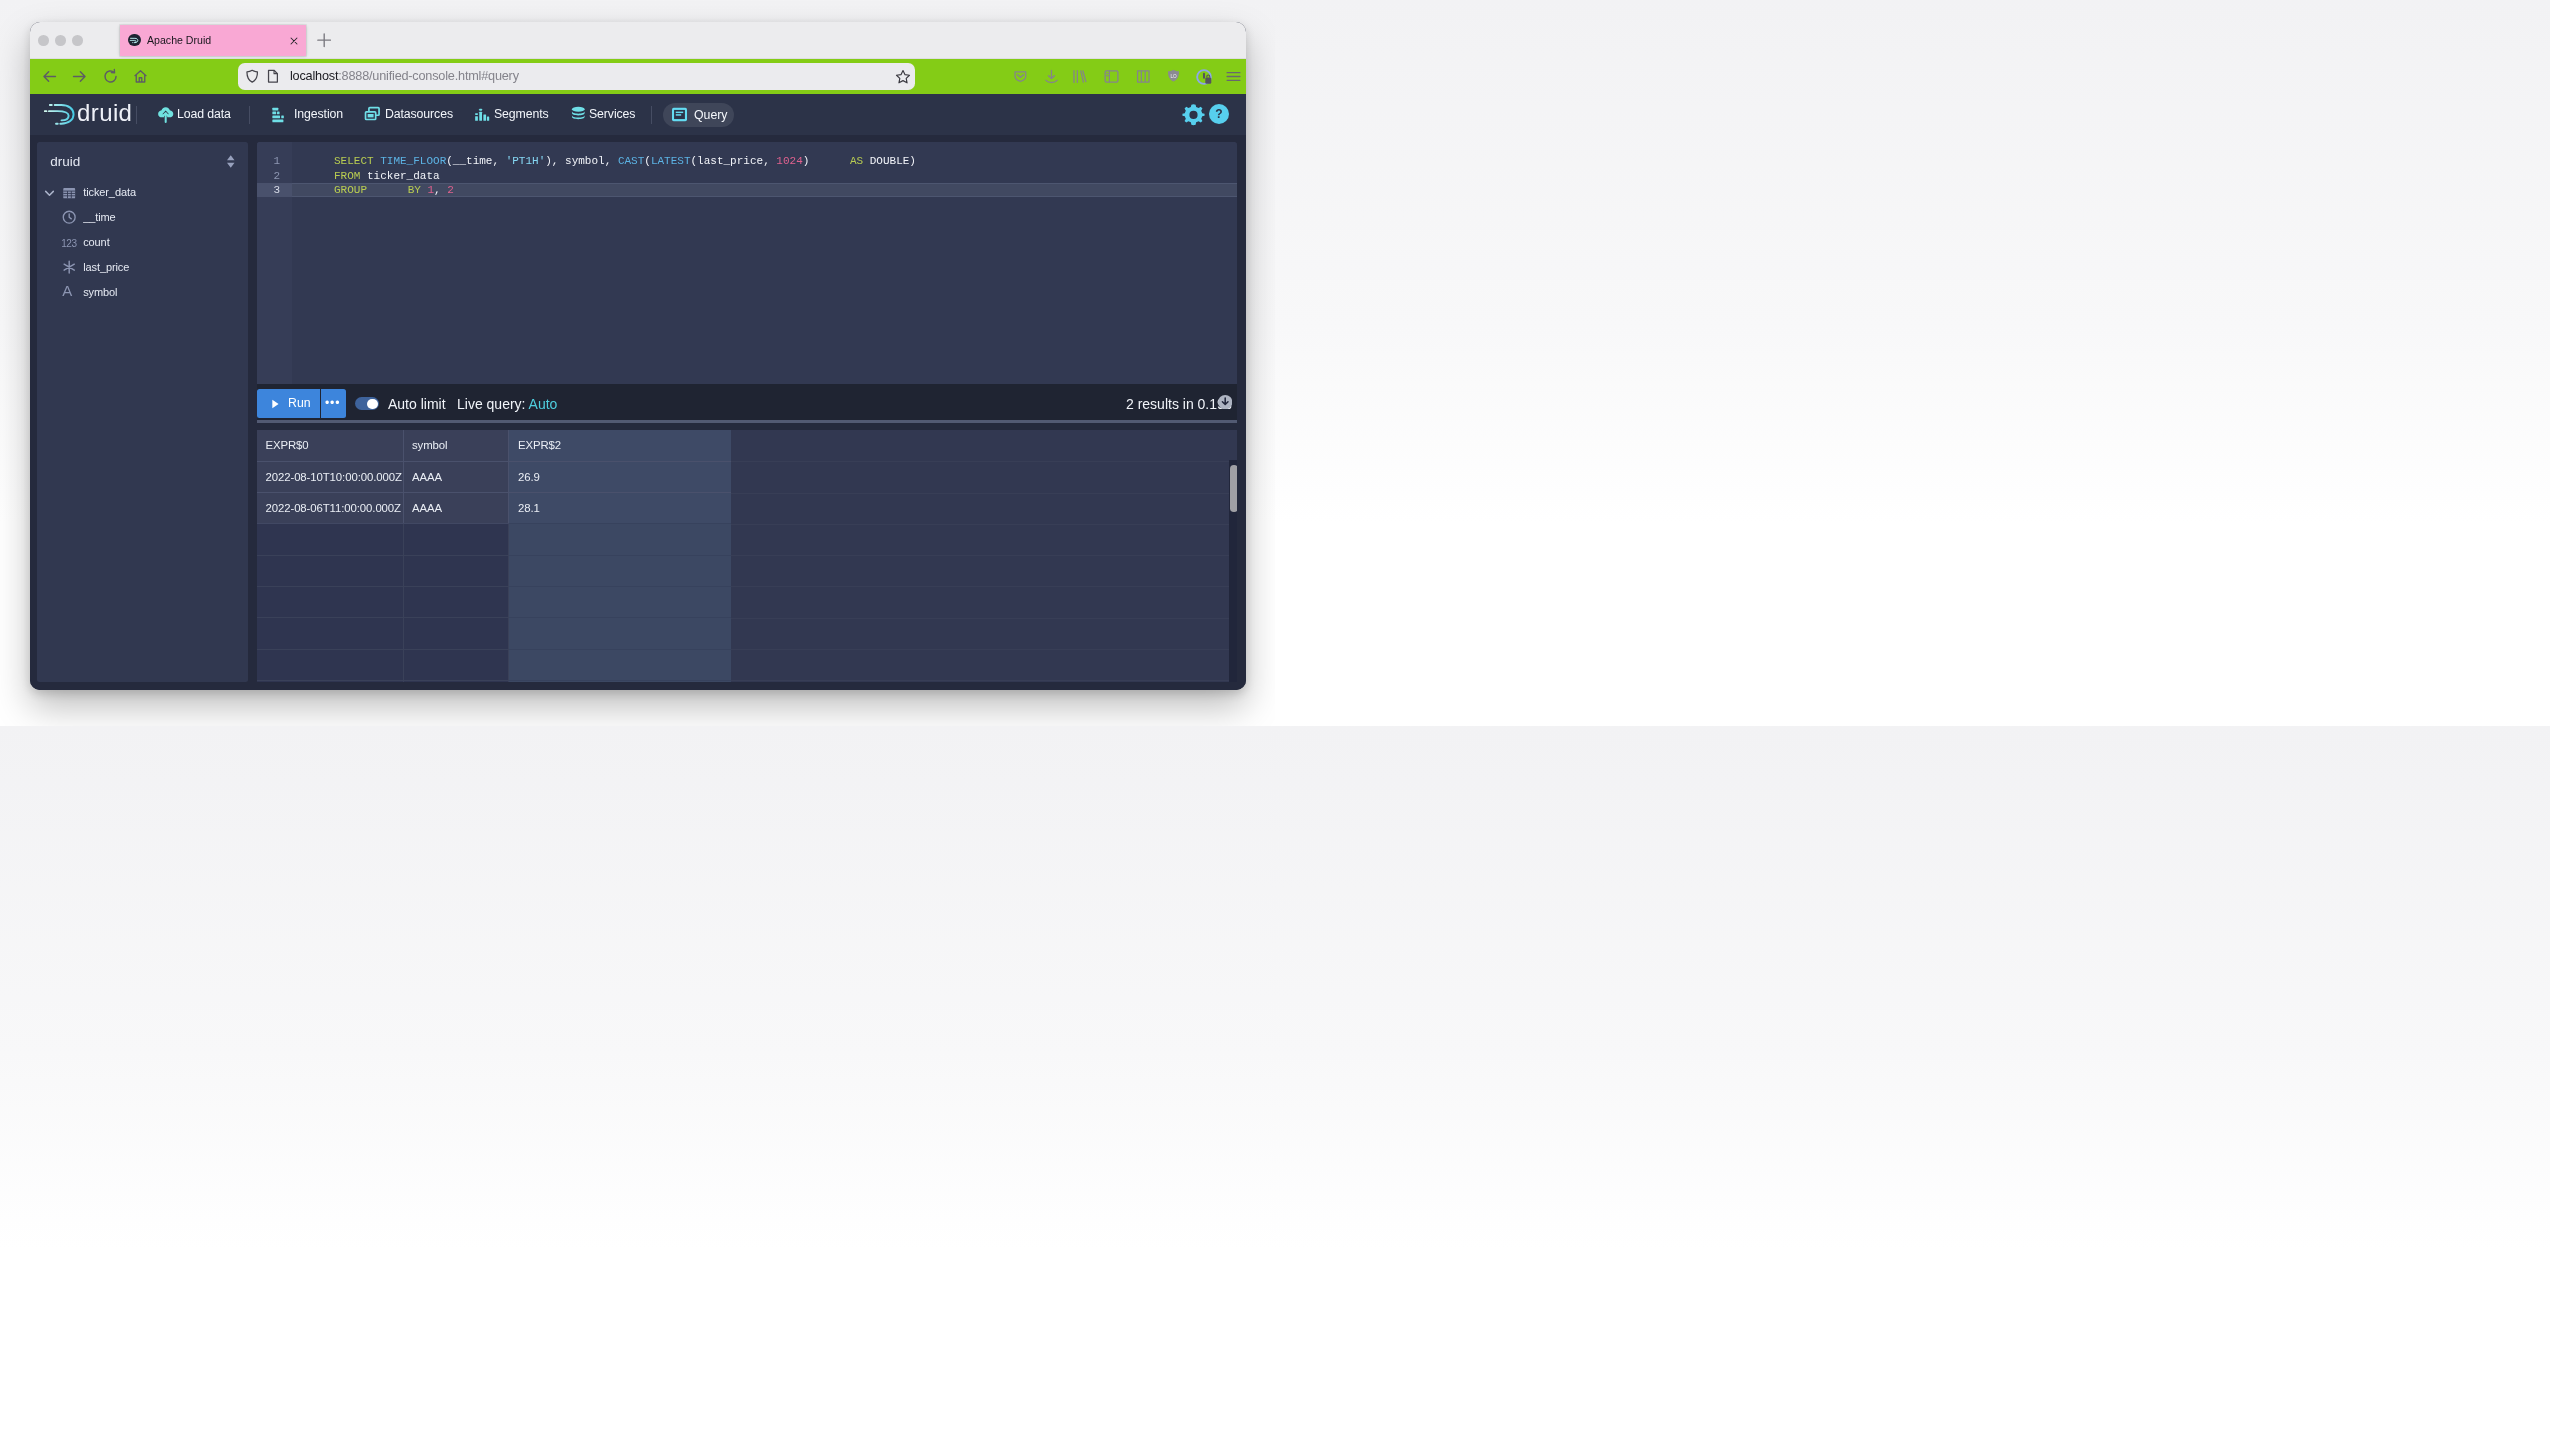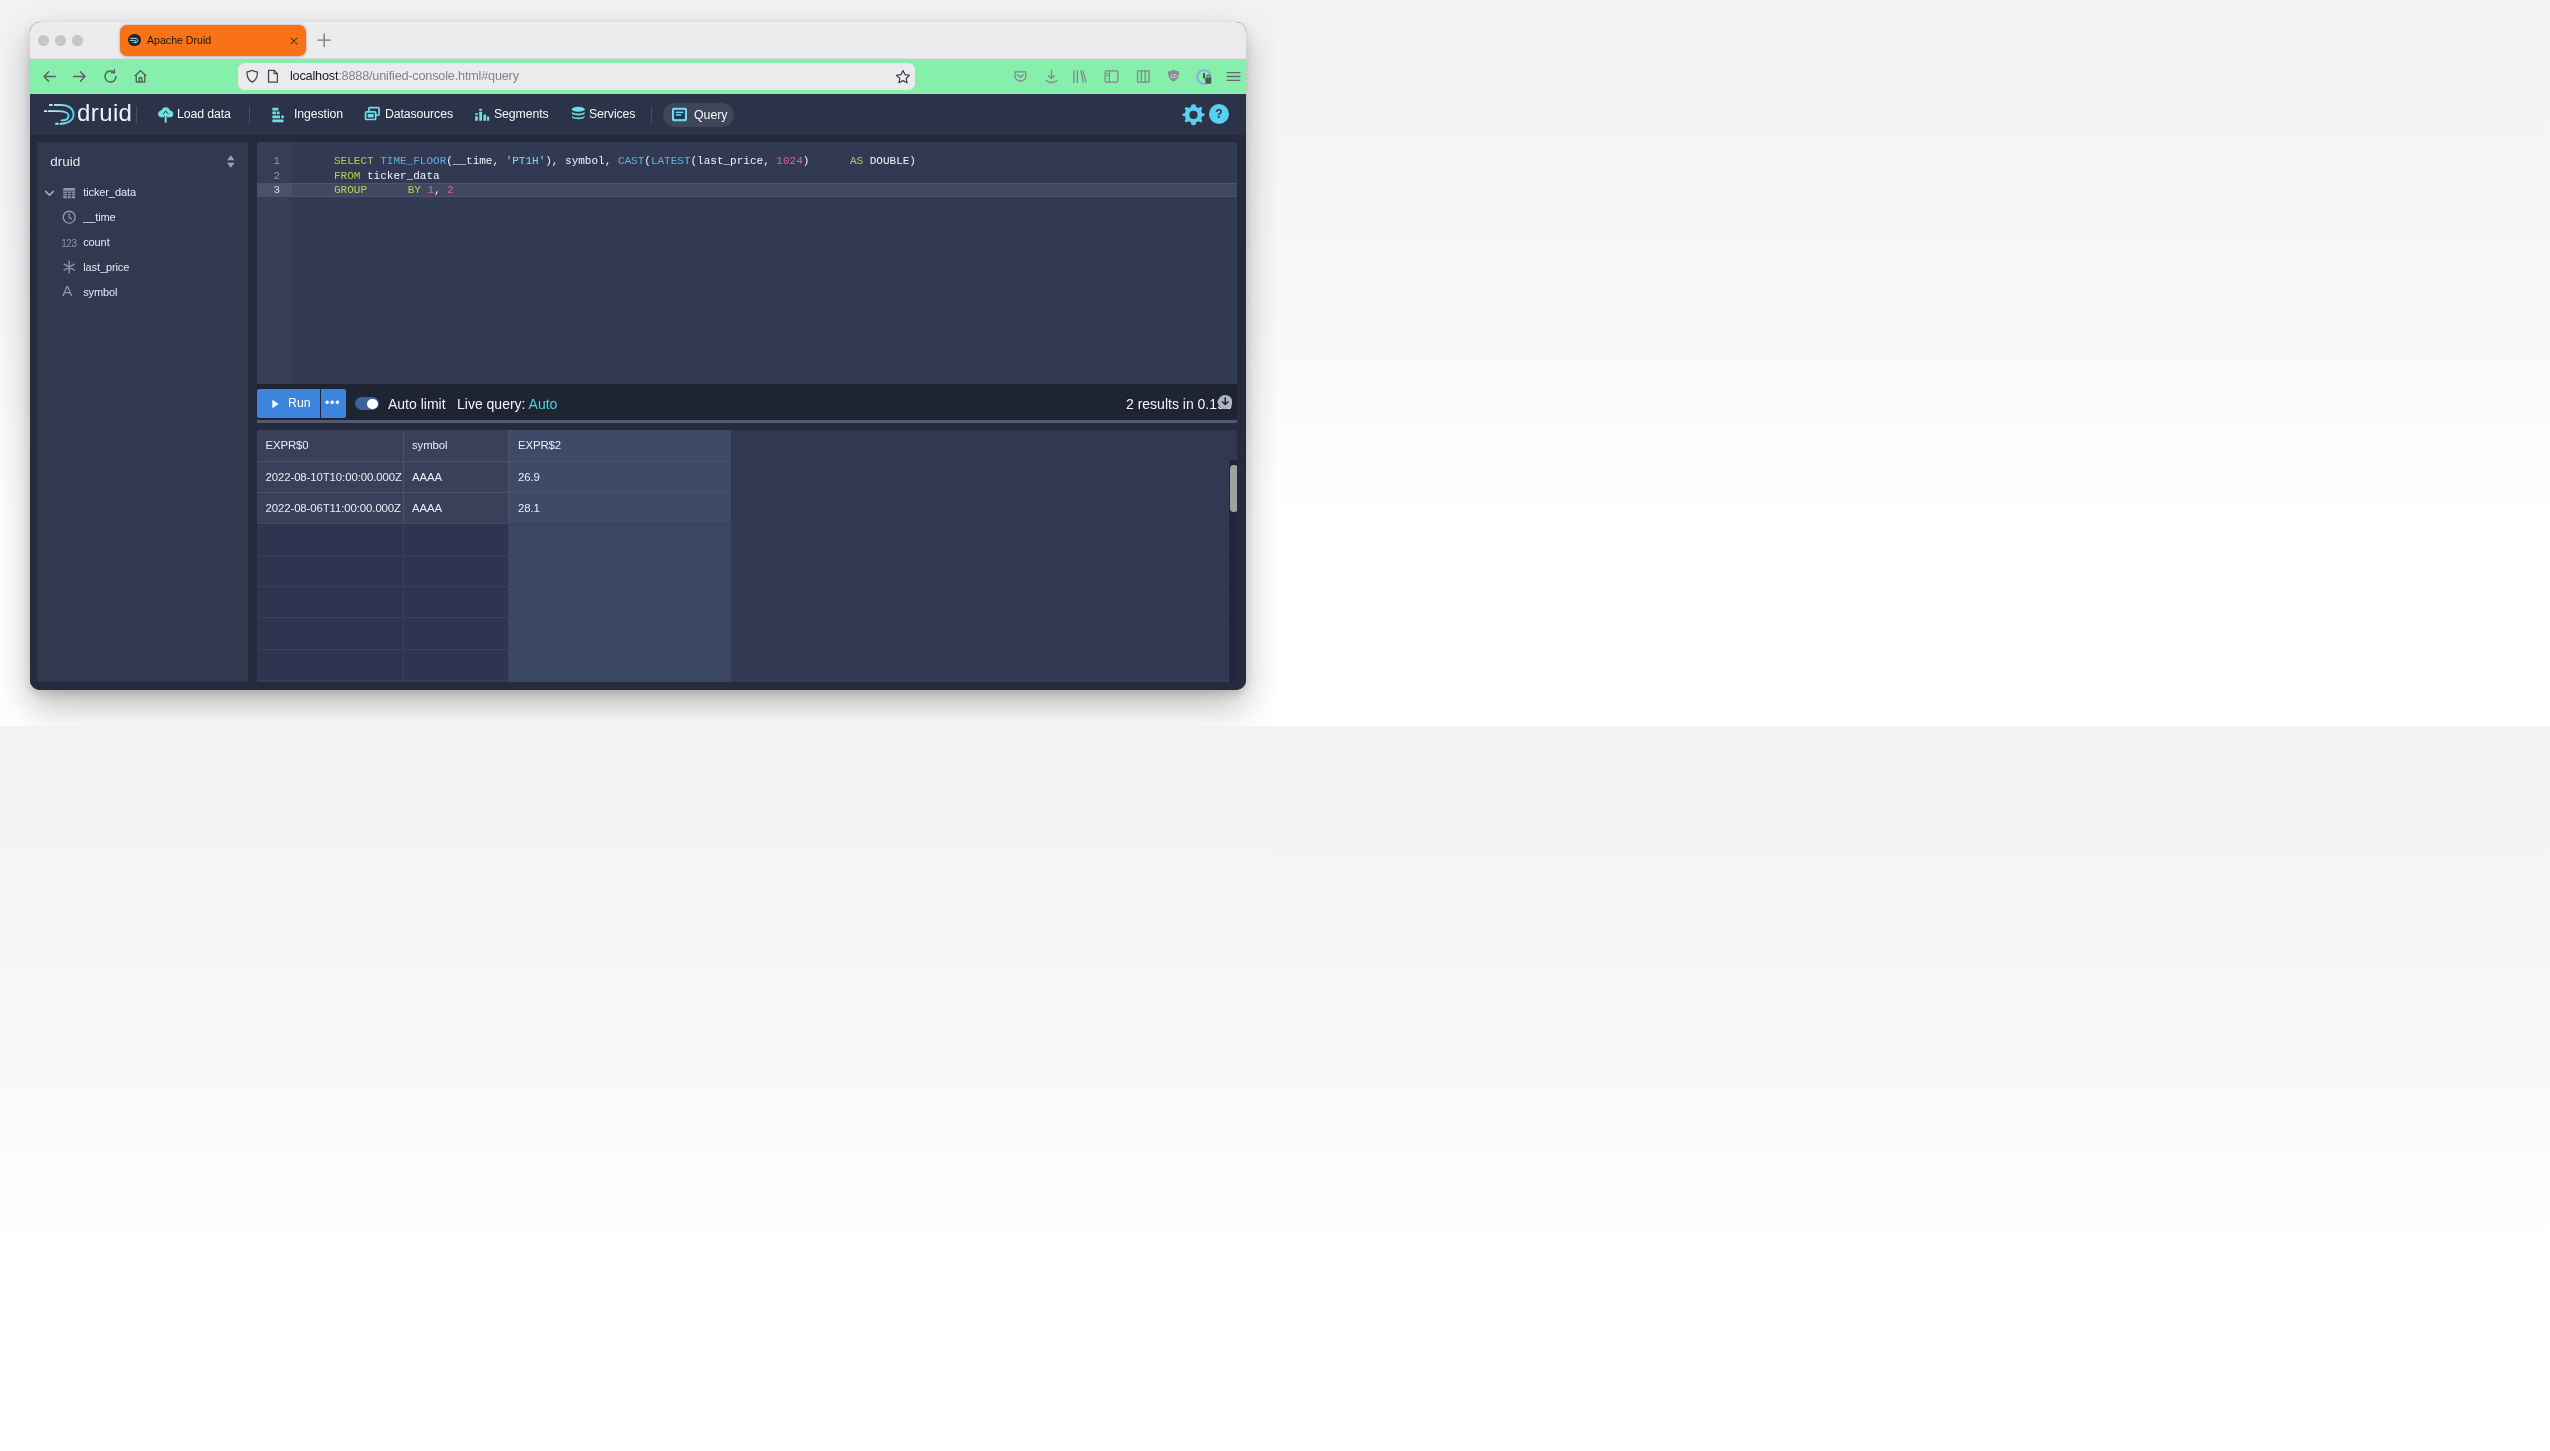--- a/index.html
+++ b/index.html
@@ -4,25 +4,25 @@
 <style>
   * { margin:0; padding:0; box-sizing:border-box; }
   html,body { width:1275px; height:726px; overflow:hidden; font-family:"Liberation Sans", sans-serif; }
   body { background:linear-gradient(180deg,#f2f2f4 0%,#f8f8f9 45%,#ffffff 72%); position:relative; }
   .window { position:absolute; left:30px; top:22px; width:1216px; height:668px; border-radius:10px; overflow:hidden; background:#262b3e; box-shadow:0 17px 36px rgba(0,0,0,.26), 0 3.4px 10px rgba(0,0,0,.14); }
   .abs { position:absolute; }
 
   
   .tabbar { position:absolute; left:0; top:0; width:100%; height:37px; background:#ececee; border-bottom:0.8px solid #dedee1; }
   .light { position:absolute; top:13px; width:10.6px; height:10.6px; border-radius:50%; background:#c6c6c9; }
-  .tab { position:absolute; left:90px; top:3px; width:186px; height:31px; background:#f97316; border-radius:7px; box-shadow:0 0 0 0.8px rgba(0,0,0,.07), 0 0.8px 3.4px rgba(0,0,0,.18); }
+  .tab { position:absolute; left:90px; top:3px; width:186px; height:31px; background:#f9a8d4; border-radius:0; box-shadow:0 0 0 0.8px rgba(0,0,0,.07), 0 0.8px 3.4px rgba(0,0,0,.18); }
   .favicon { position:absolute; left:7.9px; top:8.6px; width:12.7px; height:12.7px; border-radius:50%; background:#1d2431; }
   .tabtitle { position:absolute; left:27px; top:9px; font-size:10.6px; color:#17161c; }
 
-  .urlbar { position:absolute; left:0; top:37px; width:100%; height:35px; background:#86efac; }
+  .urlbar { position:absolute; left:0; top:37px; width:100%; height:35px; background:#84cc16; }
   .navic { position:absolute; top:9.3px; color:#5d5d64; }
   .urlfield { position:absolute; left:208px; top:4.2px; width:677px; height:27px; background:#ebebee; border-radius:6.8px; }
   .urltext { position:absolute; left:52px; top:6px; font-size:12.7px; letter-spacing:-0.2px; color:#84838b; }
   .urltext b { color:#1b1a20; font-weight:normal; }
 
   
   .navbar { position:absolute; left:0; top:72px; width:100%; height:41px; background:#2c3348; }
   .navword { position:absolute; left:47px; top:5px; font-size:24px; font-weight:300; color:#eef1f8; letter-spacing:0.4px; }
   .navsep { position:absolute; top:12px; width:1.3px; height:18px; background:#464d63; }
   .navitem { position:absolute; top:12.7px; font-size:12.3px; letter-spacing:-0.1px; color:#f3f6fb; }

